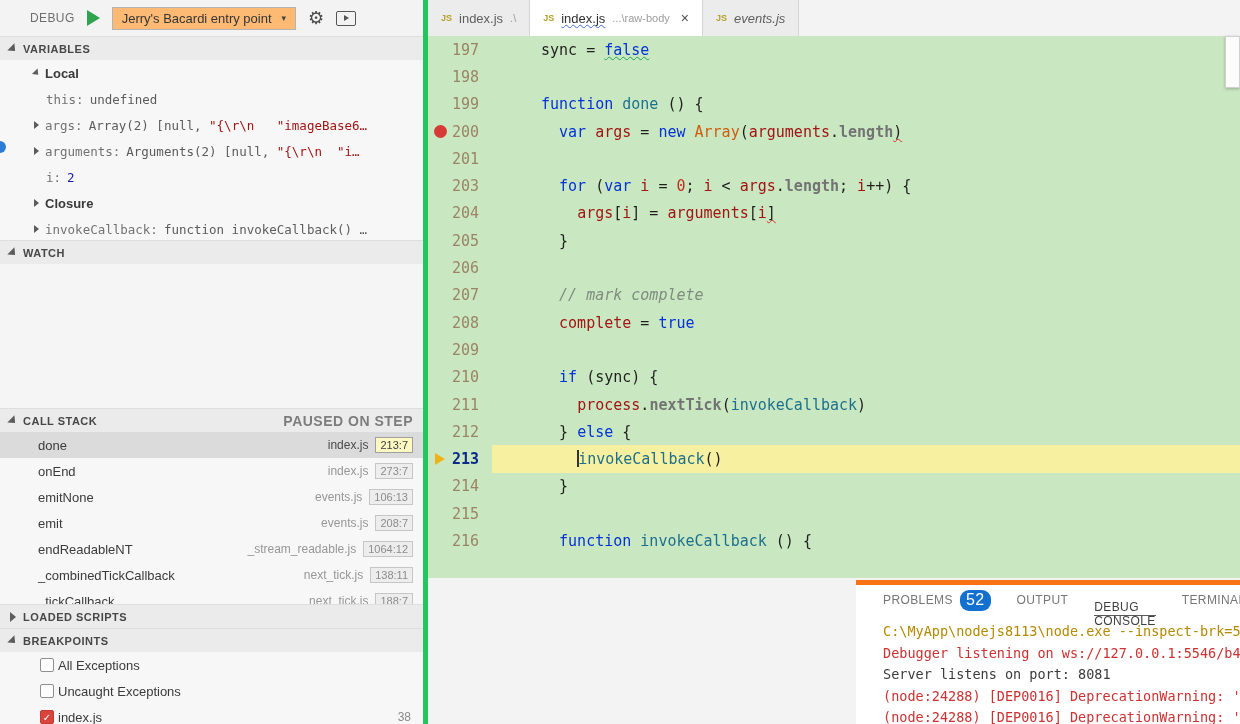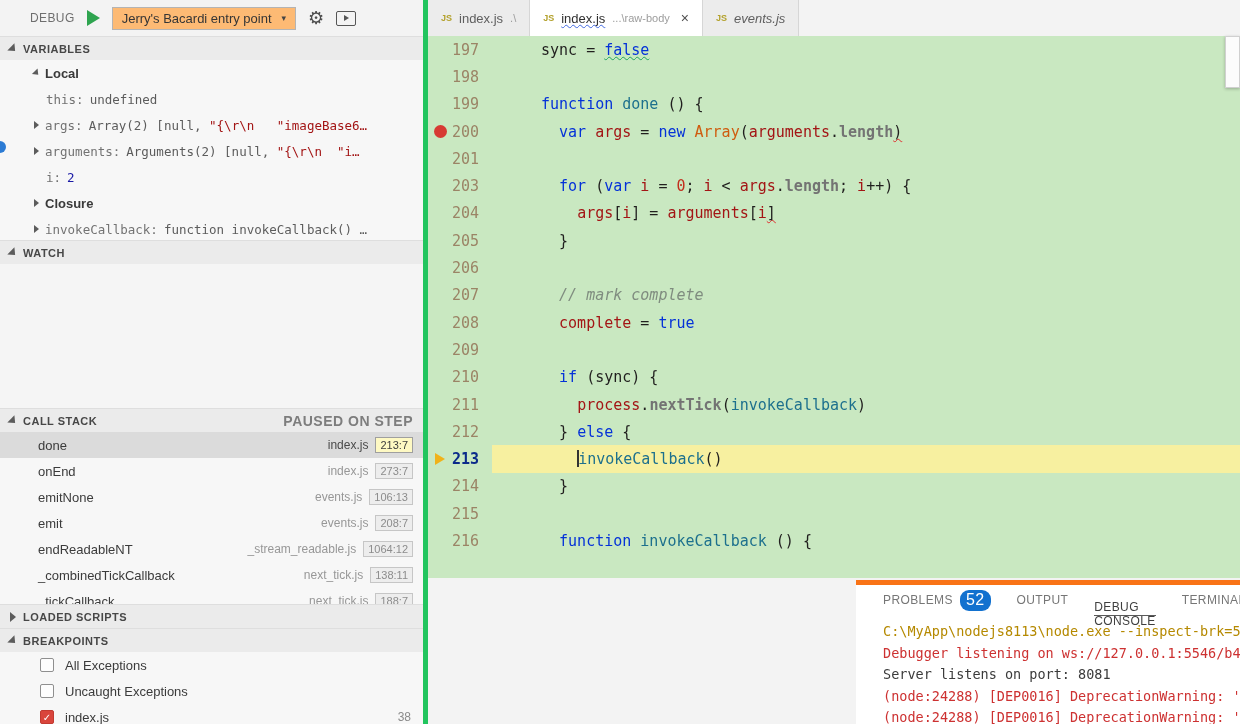--- a/index.html
+++ b/index.html
@@ -51,21 +51,21 @@
 
   .frame { height:26px; display:flex; align-items:center; padding:0 10px 0 38px;
     font-size:13px; color:#3b3b3b; cursor:pointer; }
   .frame .file { margin-left:auto; color:#979797; font-size:12px; }
   .frame .pos { margin-left:7px; font-size:11px; color:#8c8c8c; border:1px solid #c6c6c6;
     background:#ededed; padding:1px 4px; min-width:34px; text-align:center; }
   .frame.sel { background:#dbdbdb; }
   .frame.sel .file { color:#4a4a4a; }
   .frame.sel .pos { background:#fef9c3; color:#3e3e3e; border-color:#9f9f9f; }
 
-  .bprow { height:26px; display:flex; align-items:center; gap:11px; padding:0 12px 0 40px;
+  .bprow { height:26px; display:flex; align-items:center; gap:4px; padding:0 12px 0 40px;
     font-size:13px; color:#3b3b3b; cursor:pointer; }
   .cb { width:14px; height:14px; border:1px solid #8f8f8f; background:#fdfdfd; border-radius:2px;
     flex:none; display:flex; align-items:center; justify-content:center;
     font-size:10px; color:#fff; cursor:pointer; }
   .cb.checked { background:#d9453c; border-color:#c23a31; }
   .bpinfo { margin-left:auto; color:#8a8a8a; font-size:12px; }
 
   
   .editor { position:absolute; left:428px; top:0; right:0; height:724px; background:#f3f3f3; }
   .tabbar { height:36px; display:flex; background:#f3f3f3; }

